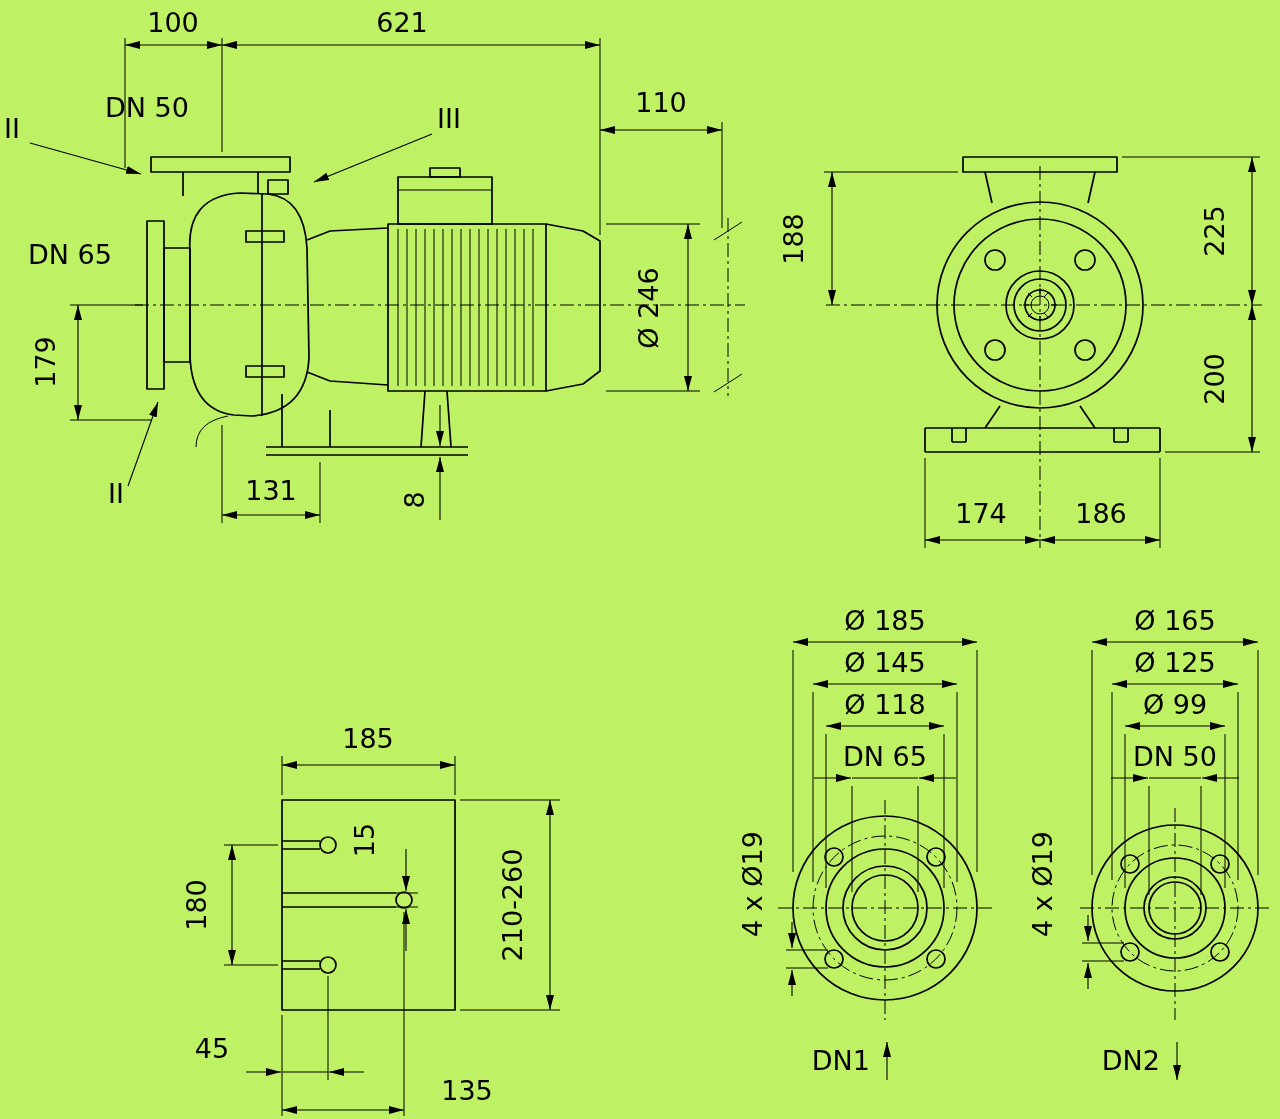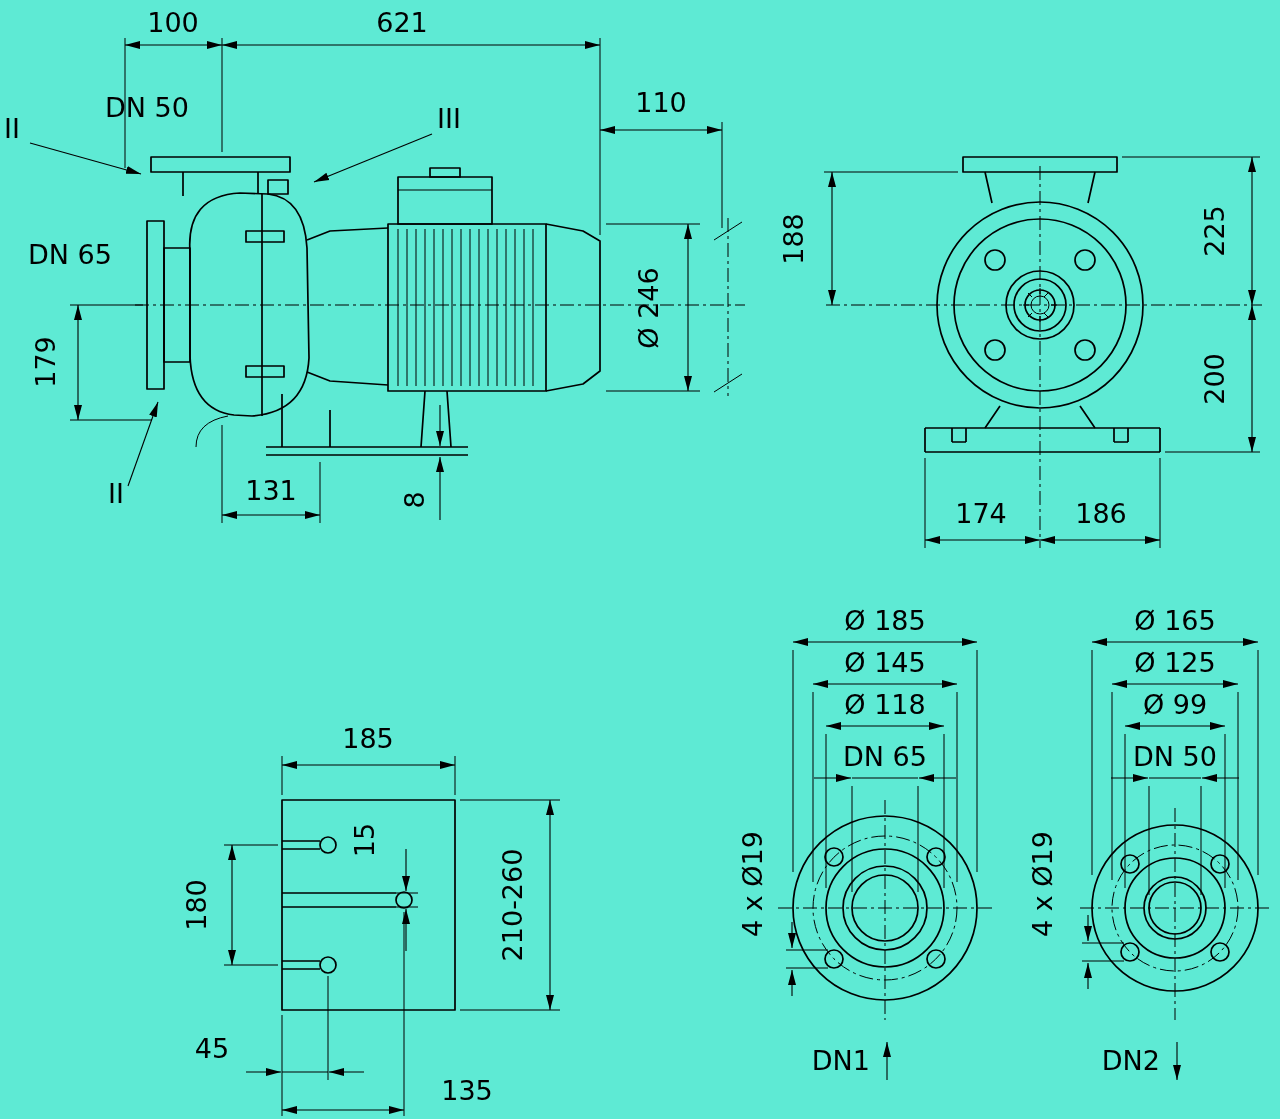--- a/index.html
+++ b/index.html
@@ -1,16 +1,16 @@
 <!DOCTYPE html>
 <html><head>
 <meta charset="utf-8">
 <style>
   html,body{margin:0;padding:0;background:#fff;}
-  .canvas{position:relative;width:1280px;height:1119px;background:#5eead4;overflow:hidden;text-decoration:underline;}
+  .canvas{position:relative;width:1280px;height:1119px;background:#bef264;overflow:hidden;text-decoration:underline;}
   svg{display:block;}
   .o{fill:none;stroke:#000;stroke-width:1.7;stroke-linejoin:round;}
   .t{fill:none;stroke:#000;stroke-width:1;}
   .dim{fill:none;stroke:#000;stroke-width:1.1;}
   .cl{fill:none;stroke:#000;stroke-width:1;stroke-dasharray:14 4 3 4;}
   text.lbl{font-family:"DejaVu Sans",sans-serif;font-size:27px;fill:#000;}
 </style>
 </head>
 <body>
 

